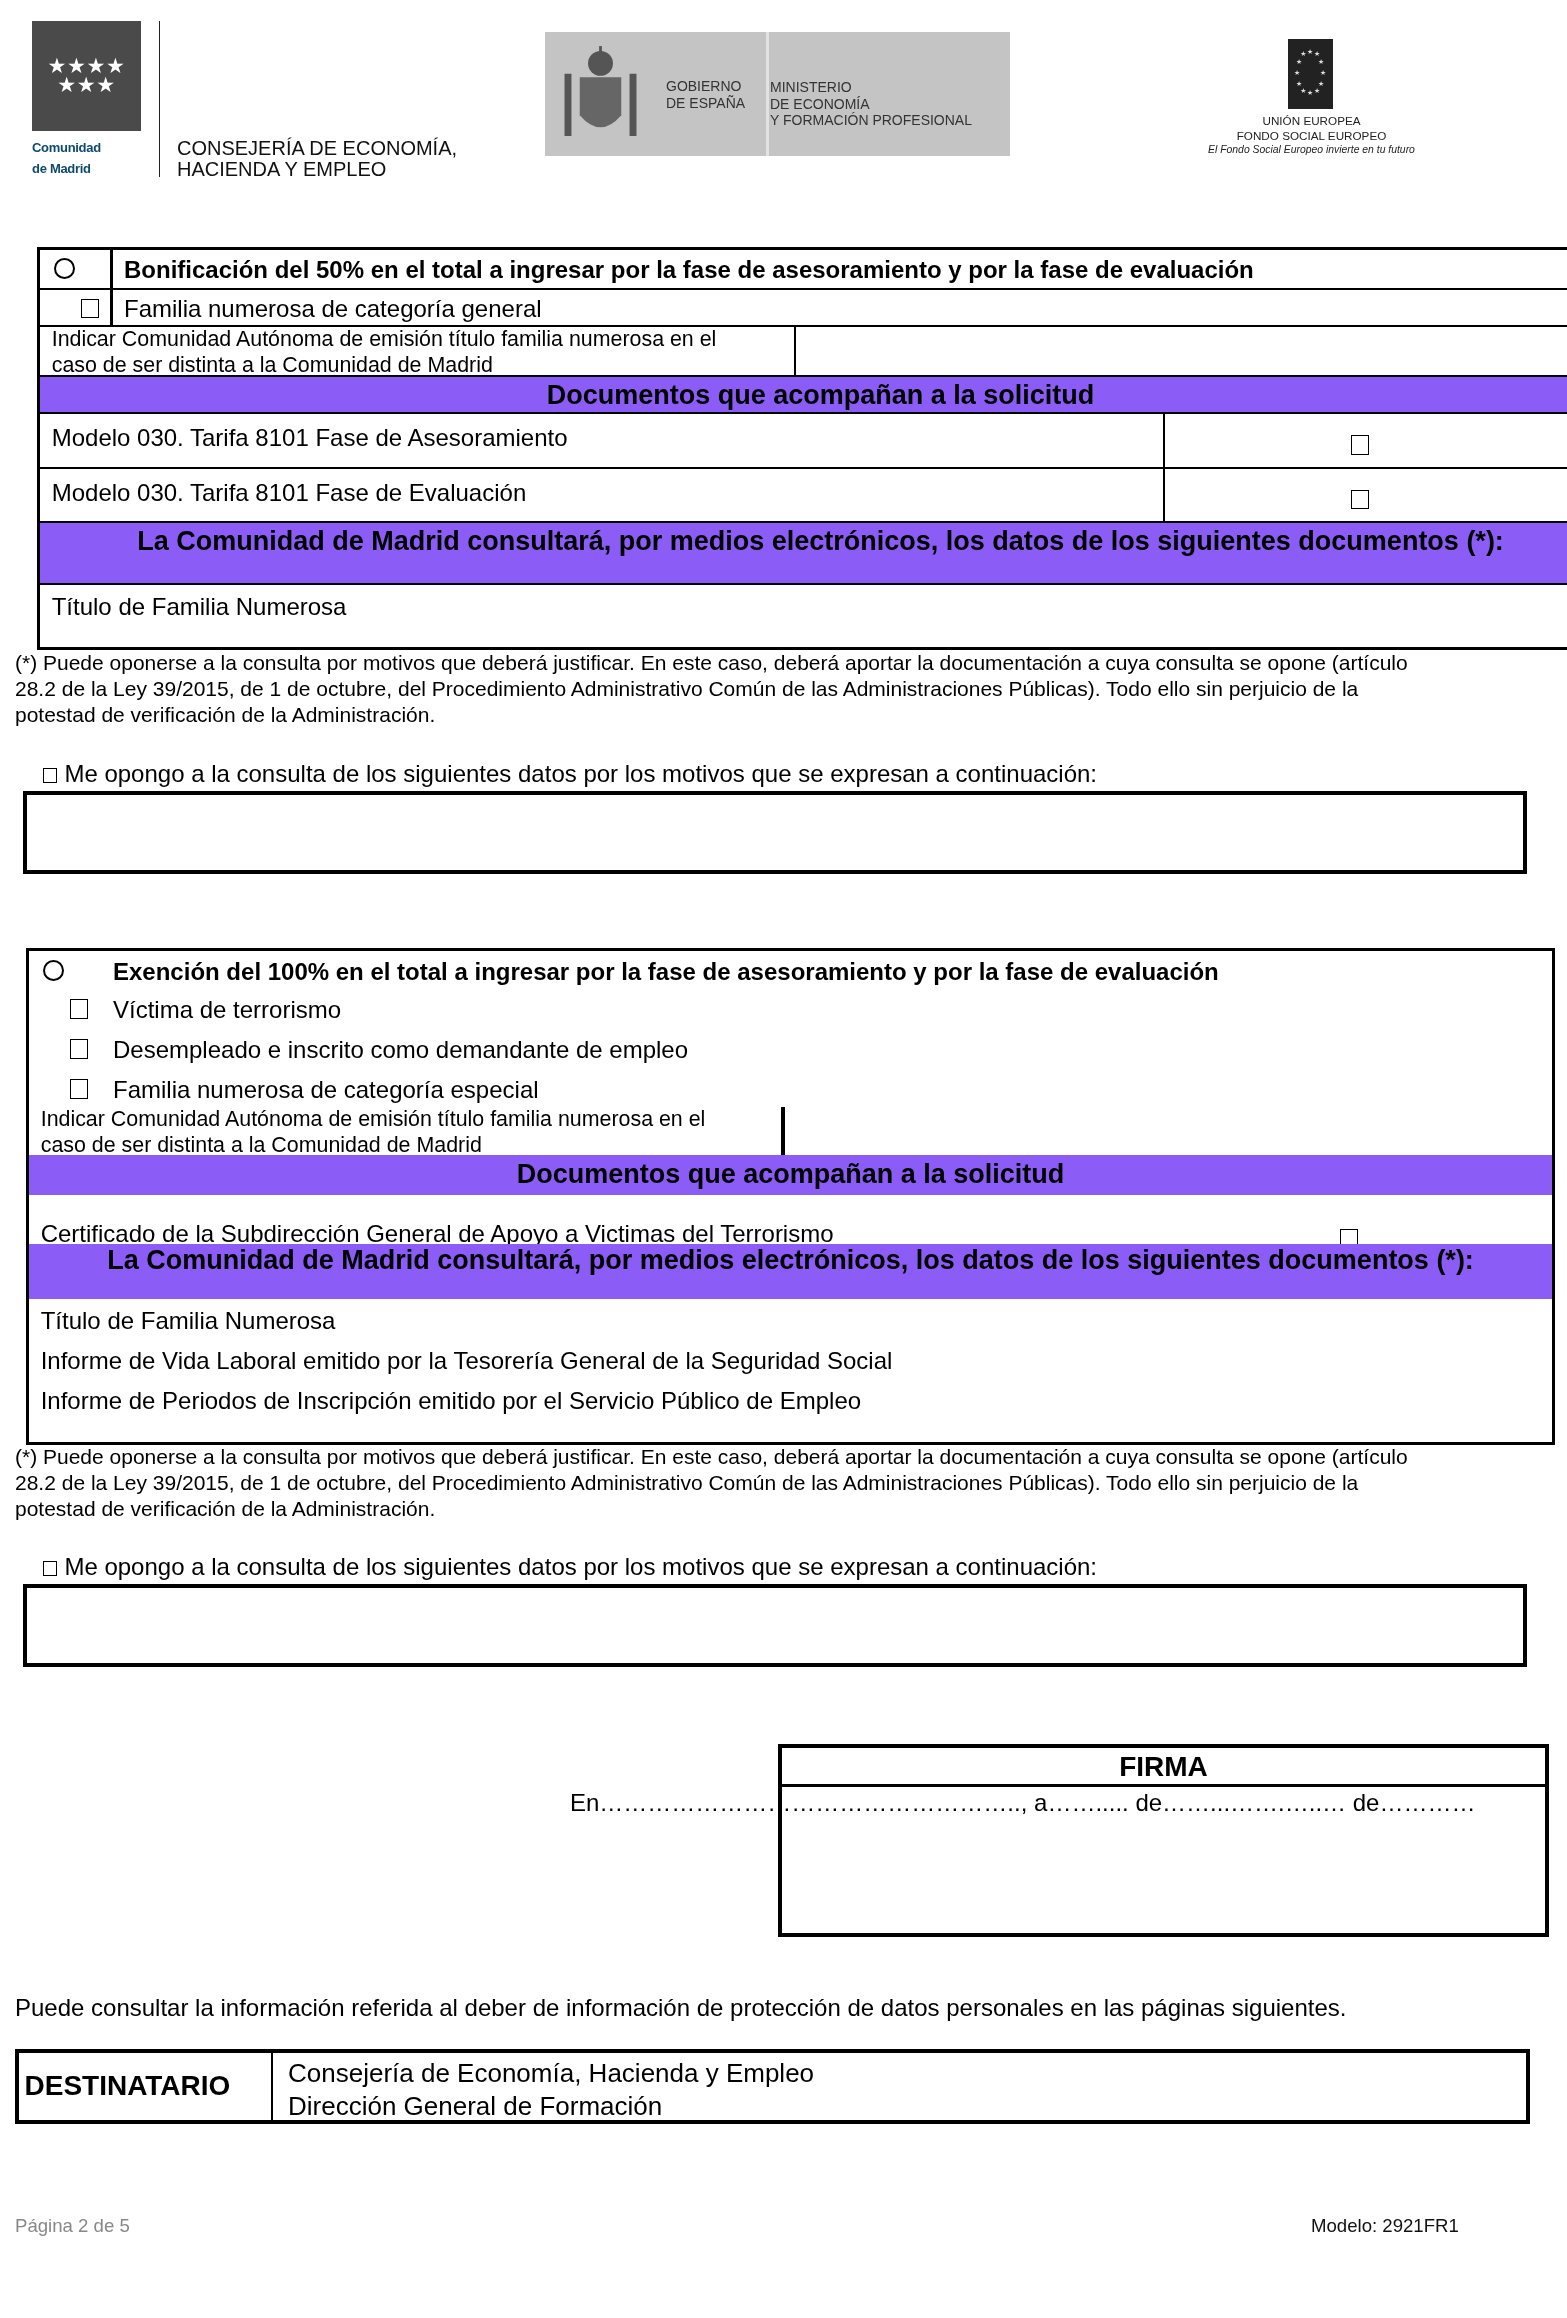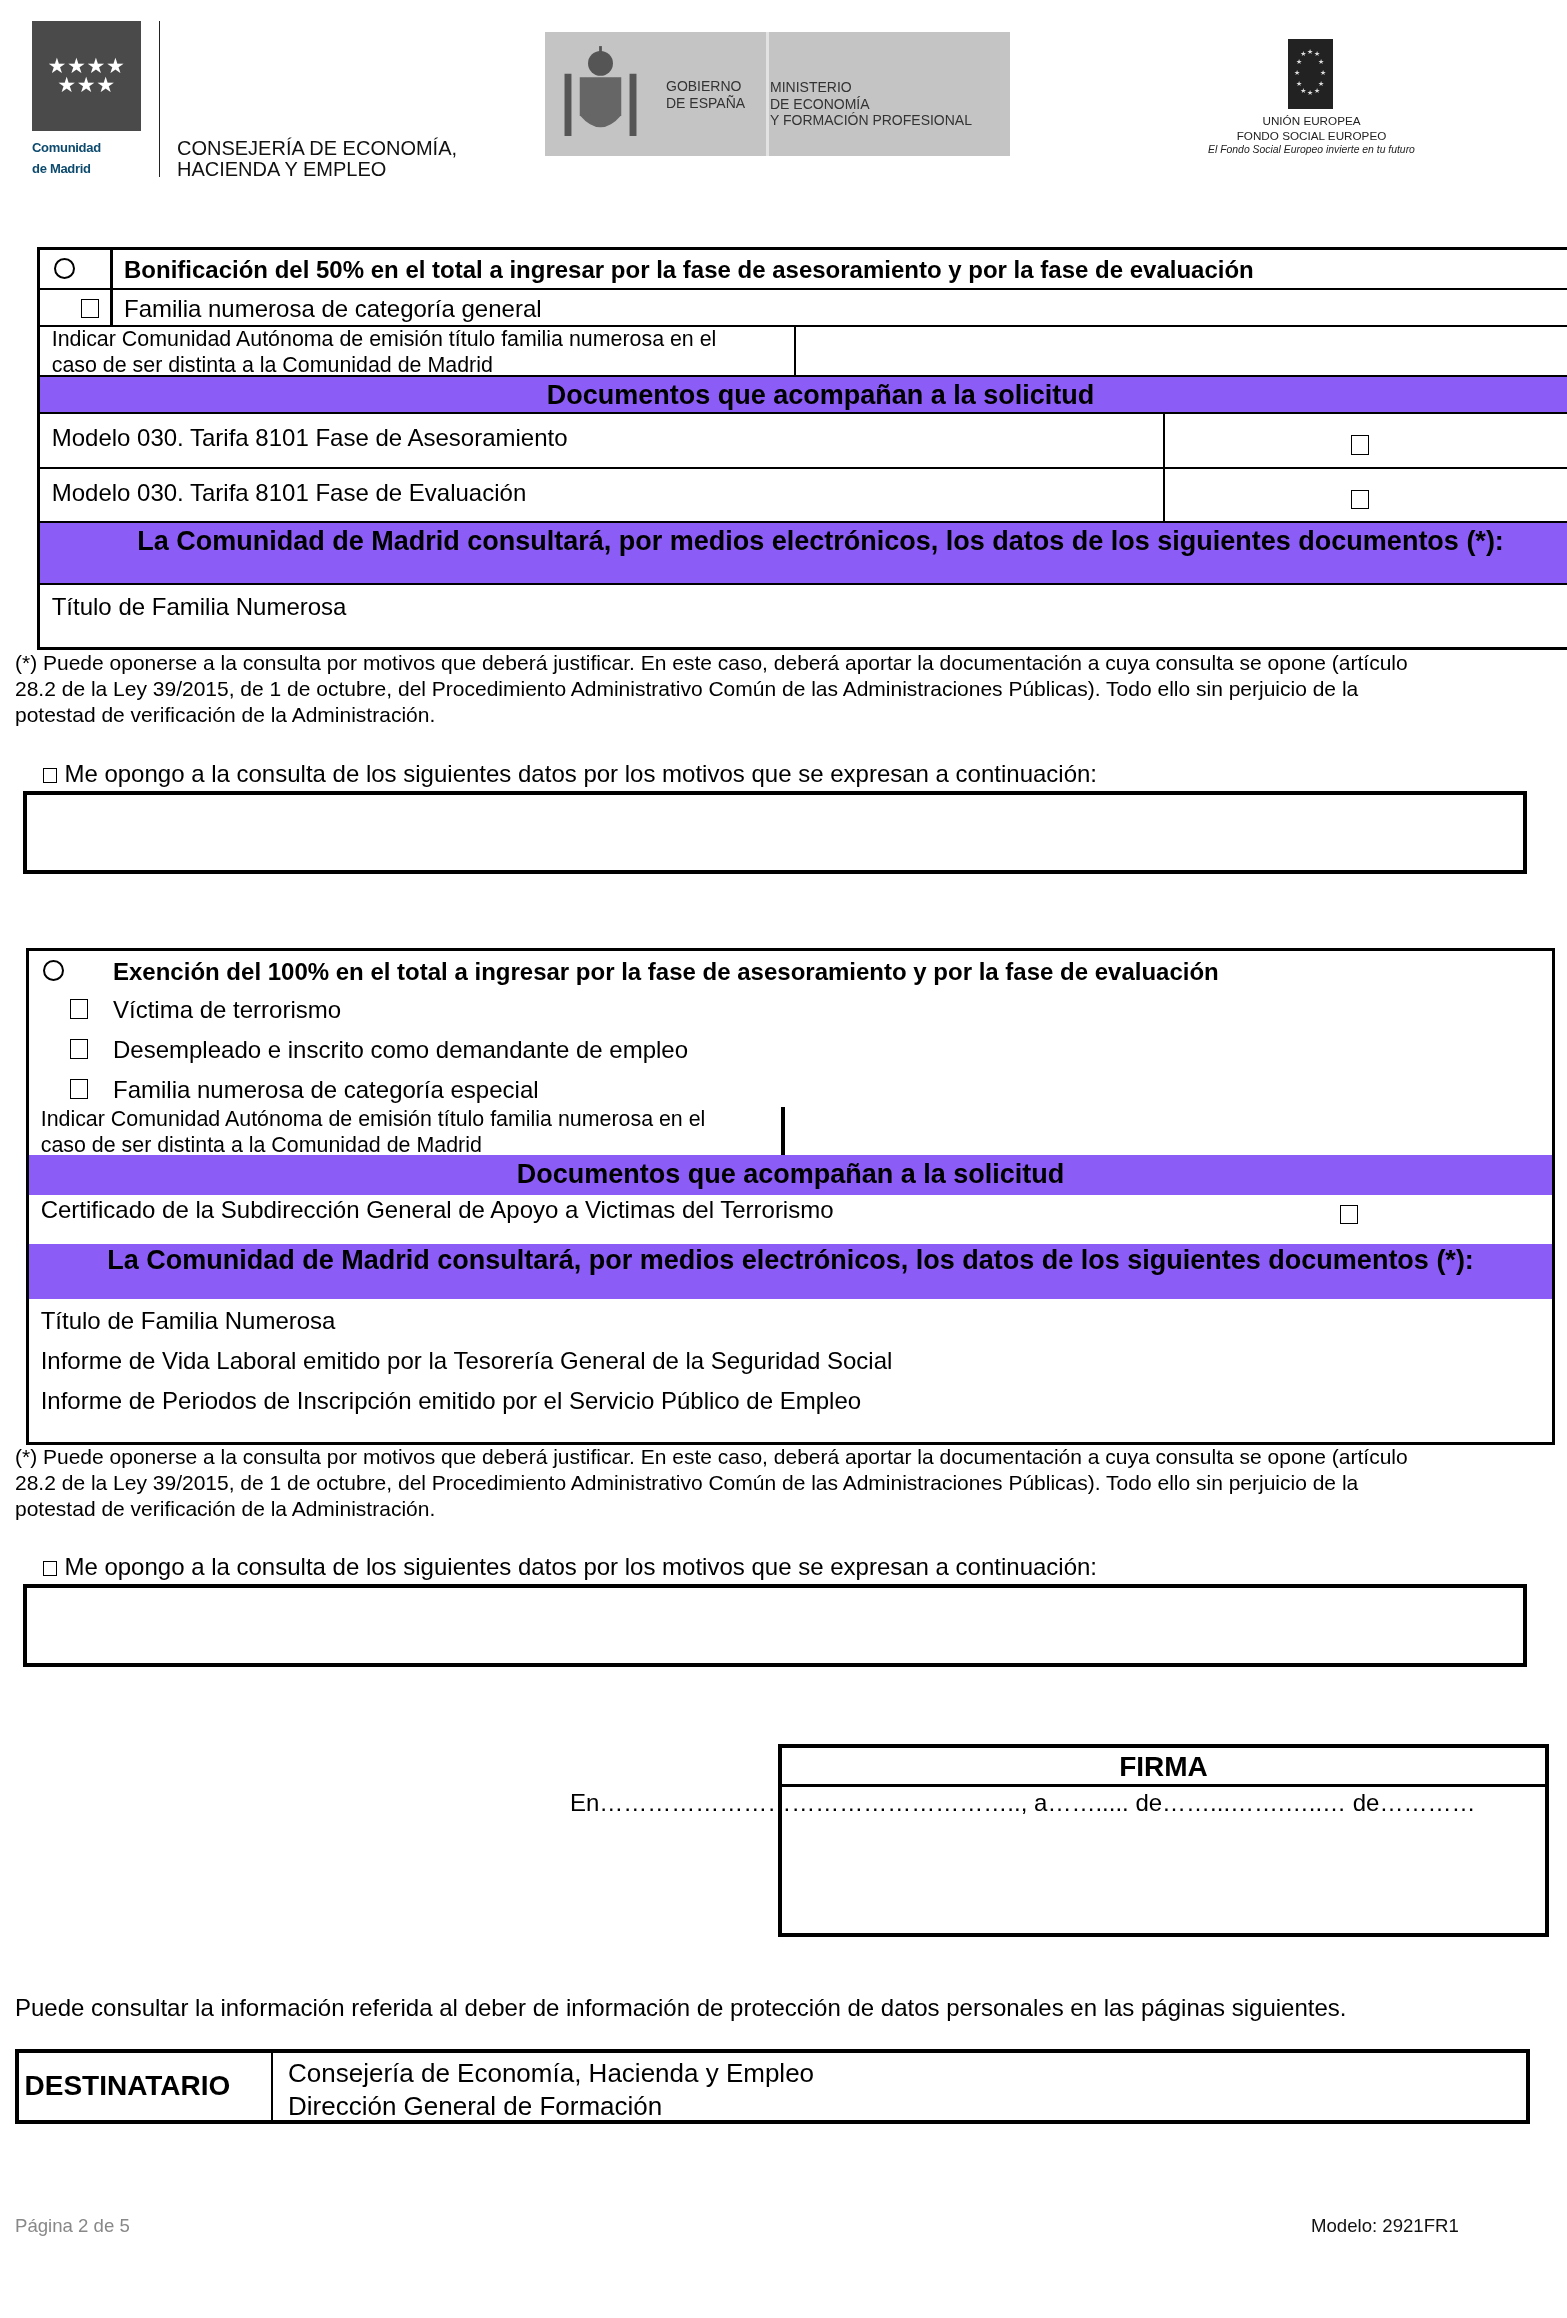--- a/index.html
+++ b/index.html
@@ -192,21 +192,21 @@
     <div class="txt-sm" style="left:11.7px; top:-2.8px;">
       <div>Indicar Comunidad Autónoma de emisión título familia numerosa en el</div>
       <div>caso de ser distinta a la Comunidad de Madrid</div>
     </div>
     <div style="position:absolute; left:752px; top:-2.8px; width:3.5px; height:48px; background:#000;"></div>
     <div style="position:absolute; left:758px; right:0; top:0; bottom:0;"></div>
   </div>
   <div class="row gray" style="top:204px; height:40px;">
     <div class="center-txt" style="top:4.1px;">Documentos que acompañan a la solicitud</div>
   </div>
-  <div class="row" style="top:236px; height:34px;">
+  <div class="row" style="top:260px; height:34px;">
     <span class="txt" style="left:11.7px; top:9px;">Certificado de la Subdirección General de Apoyo a Victimas del Terrorismo</span>
     <span class="check" style="left:1311px; top:18px;"></span>
   </div>
   <div class="row gray" style="top:293px; height:55px;">
     <div class="center-txt" style="top:1.4px;">La Comunidad de Madrid consultará, por medios electrónicos, los datos de los siguientes documentos (*):</div>
   </div>
   <div class="row" style="top:348px; height:142px;">
     <span class="txt" style="left:11.7px; top:8.3px;">Título de Familia Numerosa</span>
     <span class="txt" style="left:11.7px; top:48px;">Informe de Vida Laboral emitido por la Tesorería General de la Seguridad Social</span>
     <span class="txt" style="left:11.7px; top:88px;">Informe de Periodos de Inscripción emitido por el Servicio Público de Empleo</span>

